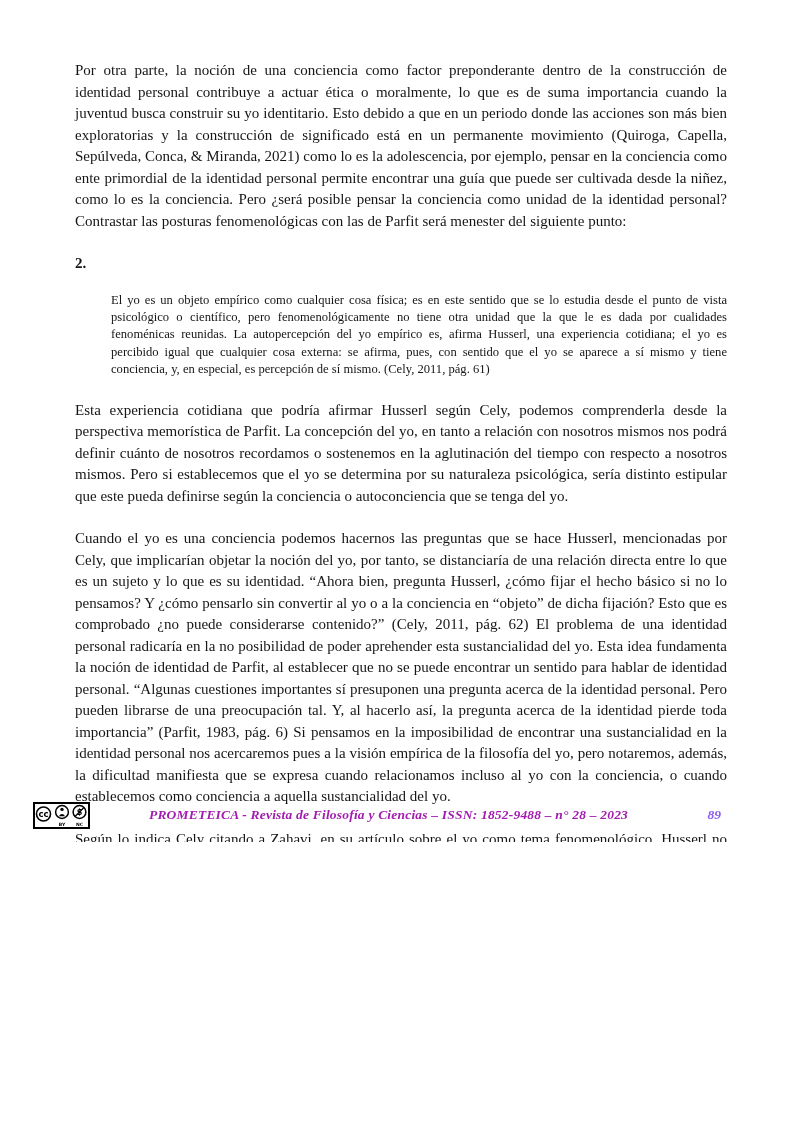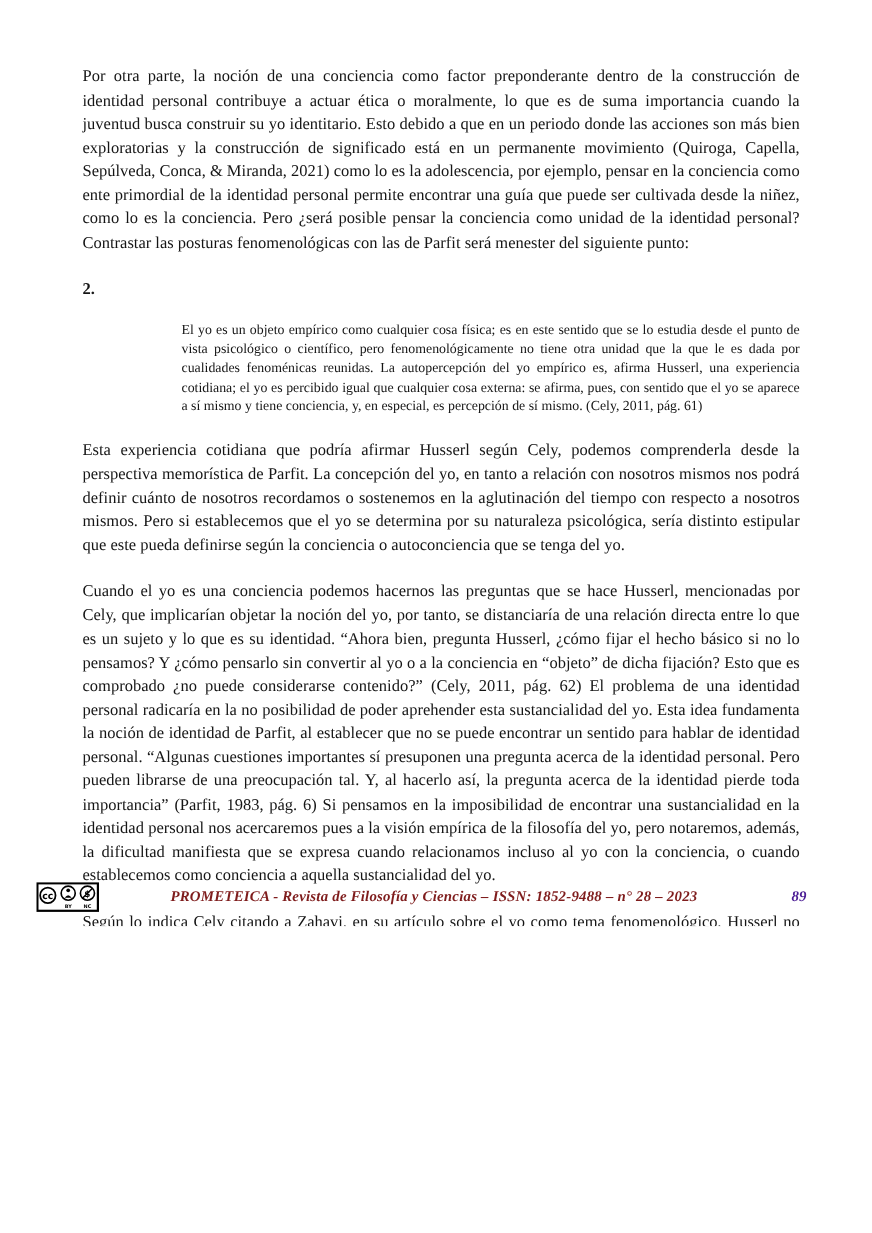--- a/index.html
+++ b/index.html
@@ -35,31 +35,31 @@
     font-size: 15px;
     line-height: 21.5px;
     font-weight: bold;
     display: flex;
   }
   h2.section-heading .sec-num {
     flex: 0 0 auto;
     margin-right: 14px;
   }
   blockquote.block-quote {
-    margin: 0 0 21px 90px;
+    margin: 0 0 21px 36px;
     padding: 0;
     font-size: 12.6px;
     line-height: 17.4px;
     text-align: justify;
     text-justify: inter-word;
   }
   footer.page-footer {
     position: absolute;
     left: 0;
-    right: 4px;
+    right: 16px;
     bottom: 10px;
     height: 30px;
   }
   .journal-line {
     position: absolute;
     left: 0;
     right: 0;
     top: 5px;
     text-align: center;
     font-size: 13.5px;
@@ -125,17 +125,17 @@
 
         <g>
           <circle cx="46.5" cy="10" r="6.4" fill="#ffffff" stroke="#000000" stroke-width="1.5"></circle>
           <text x="46.5" y="13" font-size="8" font-weight="bold" font-family="DejaVu Sans, sans-serif" text-anchor="middle" fill="#000000">$</text>
           <line x1="42" y1="14.5" x2="51" y2="5.5" stroke="#000000" stroke-width="1.3"></line>
         </g>
         <text x="29" y="23.5" font-size="4.5" font-weight="bold" font-family="DejaVu Sans, sans-serif" text-anchor="middle" fill="#000000">BY</text>
         <text x="46.5" y="23.5" font-size="4.5" font-weight="bold" font-family="DejaVu Sans, sans-serif" text-anchor="middle" fill="#000000">NC</text>
       </svg>
     </div>
-    <div class="journal-line" style="color: #7f1d1d;">PROMETEICA - Revista de Filosofía y Ciencias – ISSN: 1852-9488 – n° 28 – 2023</div>
-    <div class="page-number" style="color: #4c1d95; font-style: italic;">89</div>
+    <div class="journal-line" style="color: #a21caf;">PROMETEICA - Revista de Filosofía y Ciencias – ISSN: 1852-9488 – n° 28 – 2023</div>
+    <div class="page-number" style="color: #8b5cf6; font-style: italic;">89</div>
   </footer>
 
 </div>
 
 </body></html>

